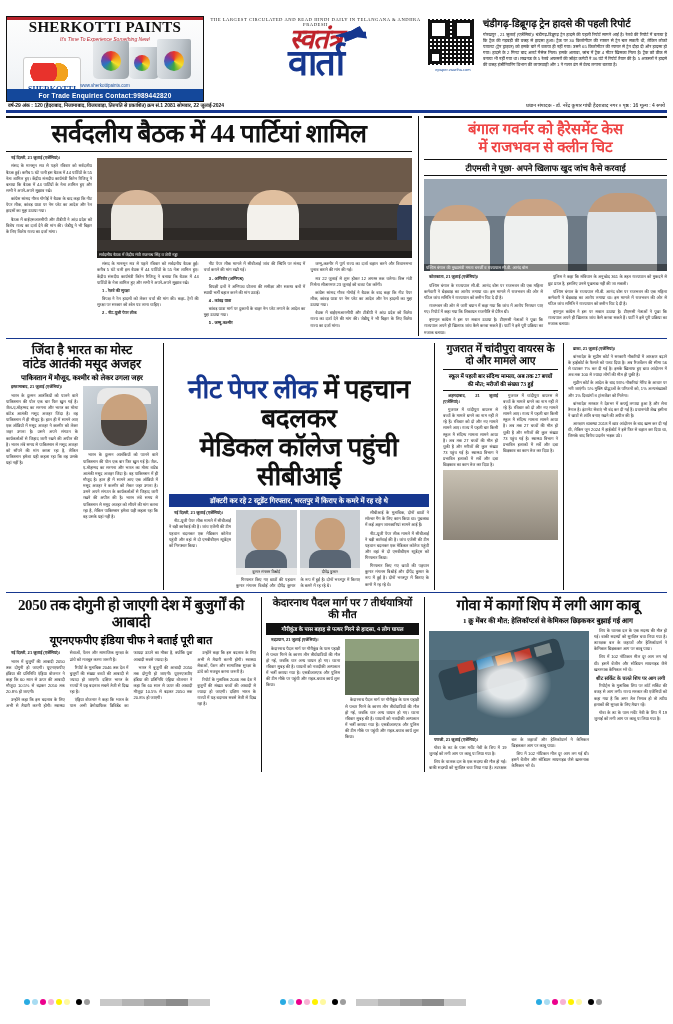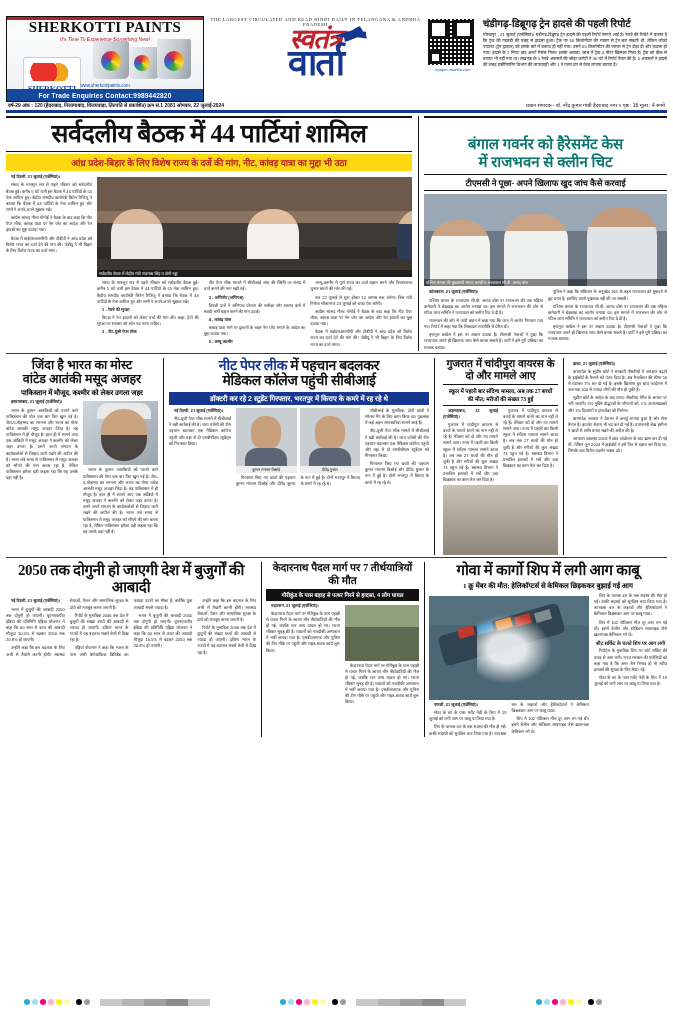--- a/index.html
+++ b/index.html
@@ -113,22 +113,22 @@
     font-family:"Liberation Serif", serif; font-weight:bold; font-size:25px;
     text-align:center; color:#111; letter-spacing:-.4px; line-height:1.05;
     border-top:2px solid #111; border-bottom:1px solid #111; padding:3px 0 4px;
   }
   .lead-sub {
     background:#fcd913; color:#b6222a; font-weight:bold; font-size:9px;
     text-align:center; padding:2px 3px; margin-top:2px; letter-spacing:-.1px;
   }
   h2.r-hl {
     font-family:"Liberation Serif", serif; font-weight:bold; font-size:15px;
-    text-align:center; color:#0f766e; line-height:1.18; border-top:2px solid #111;
-    padding-top:18px;
+    text-align:center; color:#ef4444; line-height:1.18; border-top:2px solid #111;
+    padding-top:3px;
   }
   .r-sub {
     font-family:"Liberation Serif", serif; font-weight:bold; font-size:8.5px;
     text-align:center; color:#111; border-top:1px solid #111; border-bottom:1px solid #111;
     margin-top:3px; padding:2px 0;
   }
 
   
   .photo { position:relative; overflow:hidden; background:#b9c2c9; }
   .photo .cap {
@@ -177,22 +177,22 @@
   
   .cols { column-gap:5px; font-size:4.1px; line-height:1.5; text-align:justify; color:#1a1a1a; }
   .cols p { margin-bottom:2px; text-indent:5px; }
   .c2 { column-count:2; } .c3 { column-count:3; } .c4 { column-count:4; }
   .bold-lead { font-weight:bold; }
   .subhead-s { font-weight:bold; font-size:5px; text-align:center; margin:2px 0 1px; }
 
   
   .section { margin-top:4px; }
   .blue-hl {
-    font-family:"Liberation Serif", serif; font-weight:bold; font-size:14px;
-    text-align:center; line-height:1.12; color:#111; letter-spacing:-.3px;
+    font-family:"Liberation Serif", serif; font-weight:bold; font-size:26px;
+    text-align:center; line-height:1.12; color:#111; letter-spacing:-.3px;margin-top:32px;
   }
   .blue-hl .accent { color:#16378f; }
   .blue-band {
     background:#16378f; color:#fff; font-weight:bold; font-size:7px;
     text-align:center; padding:2px 3px; margin-top:3px;
   }
   h3.mid-hl {
     font-family:"Liberation Serif", serif; font-weight:bold; font-size:12.5px;
     text-align:center; line-height:1.15; color:#111;
   }
@@ -272,21 +272,20 @@
   <div class="issueline">
     <span>वर्ष-29 अंक : 120 (हैदराबाद, निजामाबाद, विजयवाड़ा, तिरुपति से प्रकाशित) क्रम सं.1  2081 सोमवार, 22 जुलाई-2024</span>
     <span class="normal">प्रधान संपादक - डॉ. नरेंद्र कुमार गांधी  हैदराबाद नगर ०  पृष्ठ : 16 मूल्य : 4 रुपये</span>
   </div>
   <div class="rule-thick"></div>
 
   <div class="lead-wrap">
 
     <div class="lead-left">
       <h1 class="lead-hl">सर्वदलीय बैठक में 44 पार्टियां शामिल</h1>
-      <div class="lead-sub">आंध्र प्रदेश-बिहार के लिए विशेष राज्य के दर्जे की मांग, नीट, कांवड़ यात्रा का मुद्दा भी उठा</div>
 
       <div class="row" style="margin-top:3px">
         <div style="width:86px;flex:none" class="cols">
           <p><span class="bold-lead">नई दिल्ली, 21 जुलाई (एजेंसियां)।</span></p>
           <p>संसद के मानसून सत्र से पहले रविवार को सर्वदलीय बैठक हुई। करीब 5 घंटे चली इस बैठक में 44 पार्टियों के 55 नेता शामिल हुए। केंद्रीय संसदीय कार्यमंत्री किरेन रिजिजू ने बताया कि बैठक में 44 पार्टियों के नेता शामिल हुए और सभी ने अपने-अपने सुझाव रखे।</p>
           <p>कांग्रेस सांसद गौरव गोगोई ने बैठक के बाद कहा कि नीट पेपर लीक, कांवड़ यात्रा पर नेम प्लेट का आदेश और रेल हादसों का मुद्दा उठाया गया।</p>
           <p>बैठक में वाईएसआरसीपी और टीडीपी ने आंध्र प्रदेश को विशेष राज्य का दर्जा देने की मांग की। जेडीयू ने भी बिहार के लिए विशेष राज्य का दर्जा मांगा।</p>
         </div>
         <div style="flex:1">
           <div class="photo ph-parl">
@@ -432,20 +431,21 @@
       </div>
     </div>
   </div>
 
   <div class="rule-thin"></div>
 
   <div class="row section">
 
     <div style="width:250px;flex:none">
       <h3 class="big-hl">2050 तक दोगुनी हो जाएगी देश में बुजुर्गों की आबादी</h3>
+      <div class="big-sub">यूएनएफपीए इंडिया चीफ ने बताई पूरी बात</div>
       <div class="cols c4" style="margin-top:3px">
         <p><span class="bold-lead">नई दिल्ली, 21 जुलाई (एजेंसियां)।</span></p>
         <p>भारत में बुजुर्गों की आबादी 2050 तक दोगुनी हो जाएगी। यूएनएफपीए इंडिया की प्रतिनिधि एंड्रिया वोजनार ने कहा कि 60 साल से ऊपर की आबादी मौजूदा 10.5% से बढ़कर 2050 तक 20.8% हो जाएगी।</p>
         <p>उन्होंने कहा कि इस बदलाव के लिए अभी से तैयारी करनी होगी। स्वास्थ्य सेवाओं, पेंशन और सामाजिक सुरक्षा के ढांचे को मजबूत करना जरूरी है।</p>
         <p>रिपोर्ट के मुताबिक 2046 तक देश में बुजुर्गों की संख्या बच्चों की आबादी से ज्यादा हो जाएगी। दक्षिण भारत के राज्यों में यह बदलाव सबसे तेजी से दिख रहा है।</p>
         <p>एंड्रिया वोजनार ने कहा कि भारत के पास अभी डेमोग्राफिक डिविडेंड का फायदा उठाने का मौका है, क्योंकि युवा आबादी सबसे ज्यादा है।</p>
         <p>भारत में बुजुर्गों की आबादी 2050 तक दोगुनी हो जाएगी। यूएनएफपीए इंडिया की प्रतिनिधि एंड्रिया वोजनार ने कहा कि 60 साल से ऊपर की आबादी मौजूदा 10.5% से बढ़कर 2050 तक 20.8% हो जाएगी।</p>
         <p>उन्होंने कहा कि इस बदलाव के लिए अभी से तैयारी करनी होगी। स्वास्थ्य सेवाओं, पेंशन और सामाजिक सुरक्षा के ढांचे को मजबूत करना जरूरी है।</p>
         <p>रिपोर्ट के मुताबिक 2046 तक देश में बुजुर्गों की संख्या बच्चों की आबादी से ज्यादा हो जाएगी। दक्षिण भारत के राज्यों में यह बदलाव सबसे तेजी से दिख रहा है।</p>
       </div>

